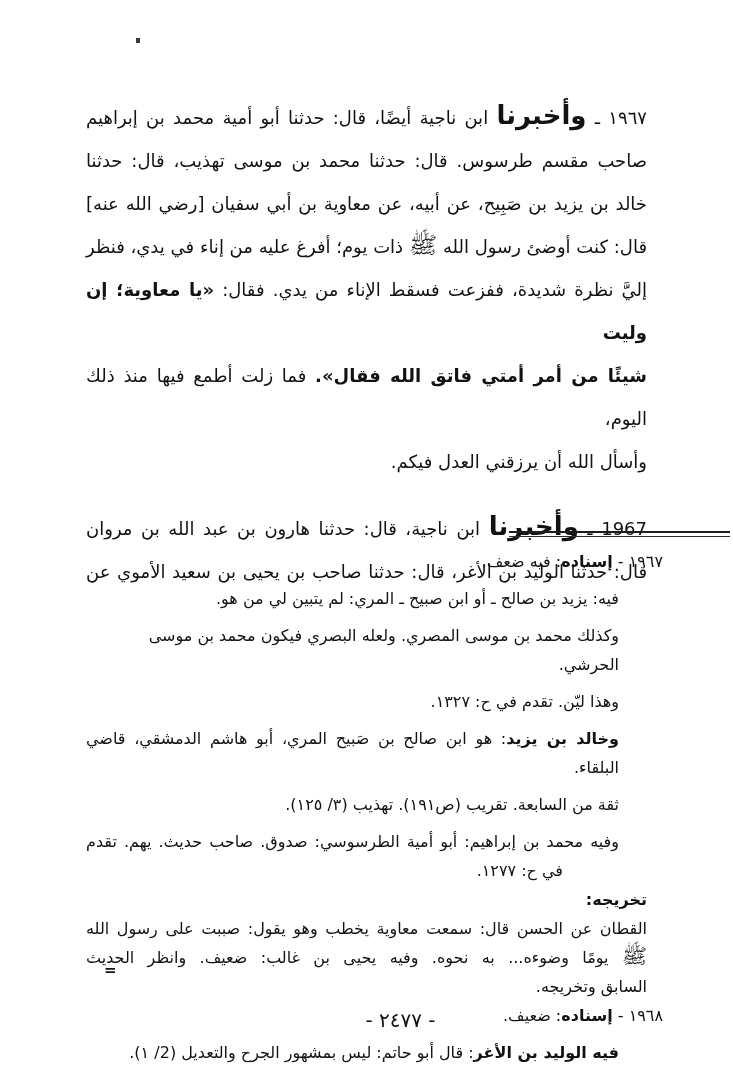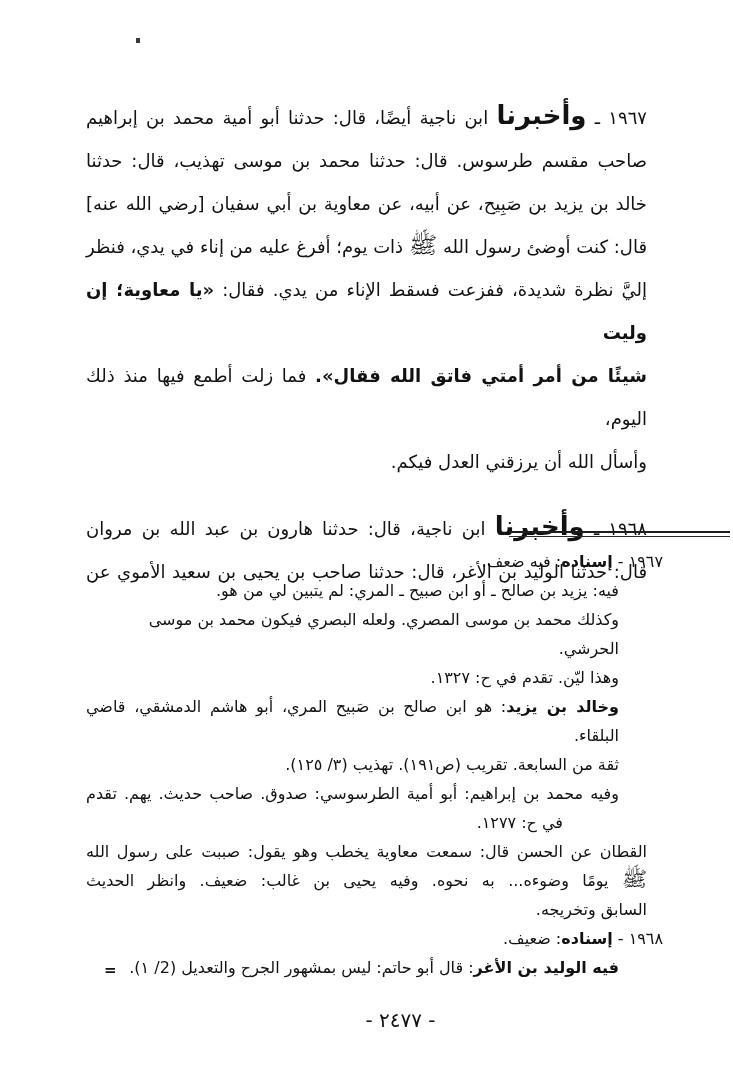--- a/index.html
+++ b/index.html
@@ -66,21 +66,21 @@
     line-height: 29px;
     text-align: right;
     text-align-last: right;
     -moz-text-align-last: right;
   }
   .f-line.f-just {
     text-align: justify;
     text-align-last: justify;
     -moz-text-align-last: justify;
   }
-  .f-line.ind  { padding-right: 28px; }
+  .f-line.ind  { padding-right: 28px; margin-top: 8px; }
   .f-line.ind2 { padding-right: 84px; }
   .f-line.hang { margin-right: -16px; }
   .eq-mark {
     position: absolute;
     top: 409px; left: 18px;
     font-size: 15px;
     line-height: 29px;
     font-weight: bold;
   }
   
@@ -103,37 +103,38 @@
     <div class="m-line"><span>١٩٦٧ ـ </span><span class="h">وأخبرنا</span><span> ابن ناجية أيضًا، قال: حدثنا أبو أمية محمد بن إبراهيم</span></div>
     <div class="m-line"><span>صاحب مقسم طرسوس. قال: حدثنا محمد بن موسى تهذيب، قال: حدثنا</span></div>
     <div class="m-line"><span>خالد بن يزيد بن صَبِيح، عن أبيه، عن معاوية بن أبي سفيان [رضي الله عنه]</span></div>
     <div class="m-line"><span>قال: كنت أوضئ رسول الله </span><span class="saw">ﷺ</span><span> ذات يوم؛ أفرغ عليه من إناء في يدي، فنظر</span></div>
     <div class="m-line"><span>إليَّ نظرة شديدة، ففزعت فسقط الإناء من يدي. فقال: </span><span class="b">«يا معاوية؛ إن وليت</span></div>
     <div class="m-line"><span class="b">شيئًا من أمر أمتي فاتق الله فقال».</span><span> فما زلت أطمع فيها منذ ذلك اليوم،</span></div>
     <div class="m-line lastline"><span>وأسأل الله أن يرزقني العدل فيكم.</span></div>
   </section>
 
   <section class="entry-2">
-    <div class="m-line"><span>١٩٦٨ ـ </span><span class="h">وأخبرنا</span><span> ابن ناجية، قال: حدثنا هارون بن عبد الله بن مروان</span></div>
+    <div class="m-line"><span>1967 ـ </span><span class="h">وأخبرنا</span><span> ابن ناجية، قال: حدثنا هارون بن عبد الله بن مروان</span></div>
     <div class="m-line"><span>قال: حدثنا الوليد بن الأغر، قال: حدثنا صاحب بن يحيى بن سعيد الأموي عن</span></div>
   </section>
 
 </div>
 
 <div class="fn-sep"></div>
 
 <div class="footnotes">
   <div class="f-line hang"><span>١٩٦٧ - </span><span class="b">إسناده</span><span>: فيه ضعف.</span></div>
   <div class="f-line ind"><span>فيه: يزيد بن صالح ـ أو ابن صبيح ـ المري: لم يتبين لي من هو.</span></div>
   <div class="f-line ind"><span>وكذلك محمد بن موسى المصري. ولعله البصري فيكون محمد بن موسى الحرشي.</span></div>
   <div class="f-line ind"><span>وهذا ليّن. تقدم في ح: ١٣٢٧.</span></div>
   <div class="f-line ind f-just"><span class="b">وخالد بن يزيد</span><span>: هو ابن صالح بن صَبيح المري، أبو هاشم الدمشقي، قاضي البلقاء.</span></div>
   <div class="f-line ind"><span>ثقة من السابعة. تقريب (ص١٩١). تهذيب (٣/ ١٢٥).</span></div>
   <div class="f-line ind f-just"><span>وفيه محمد بن إبراهيم: أبو أمية الطرسوسي: صدوق. صاحب حديث. يهم. تقدم</span></div>
   <div class="f-line ind2"><span>في ح: ١٢٧٧.</span></div>
+  <div class="f-line"><span class="b">تخريجه:</span></div>
   <div class="f-line f-just"><span>القطان عن الحسن قال: سمعت معاوية يخطب وهو يقول: صببت على رسول الله</span></div>
   <div class="f-line f-just"><span class="saw">ﷺ</span><span> يومًا وضوءه... به نحوه. وفيه يحيى بن غالب: ضعيف. وانظر الحديث</span></div>
   <div class="f-line"><span>السابق وتخريجه.</span></div>
   <div class="f-line hang"><span>١٩٦٨ - </span><span class="b">إسناده</span><span>: ضعيف.</span></div>
   <div class="f-line ind"><span class="b">فيه الوليد بن الأغر</span><span>: قال أبو حاتم: ليس بمشهور الجرح والتعديل (2/ ١).</span></div>
   <span class="eq-mark">=</span>
 </div>
 
 <div class="page-num">- ٢٤٧٧ -</div>
 

